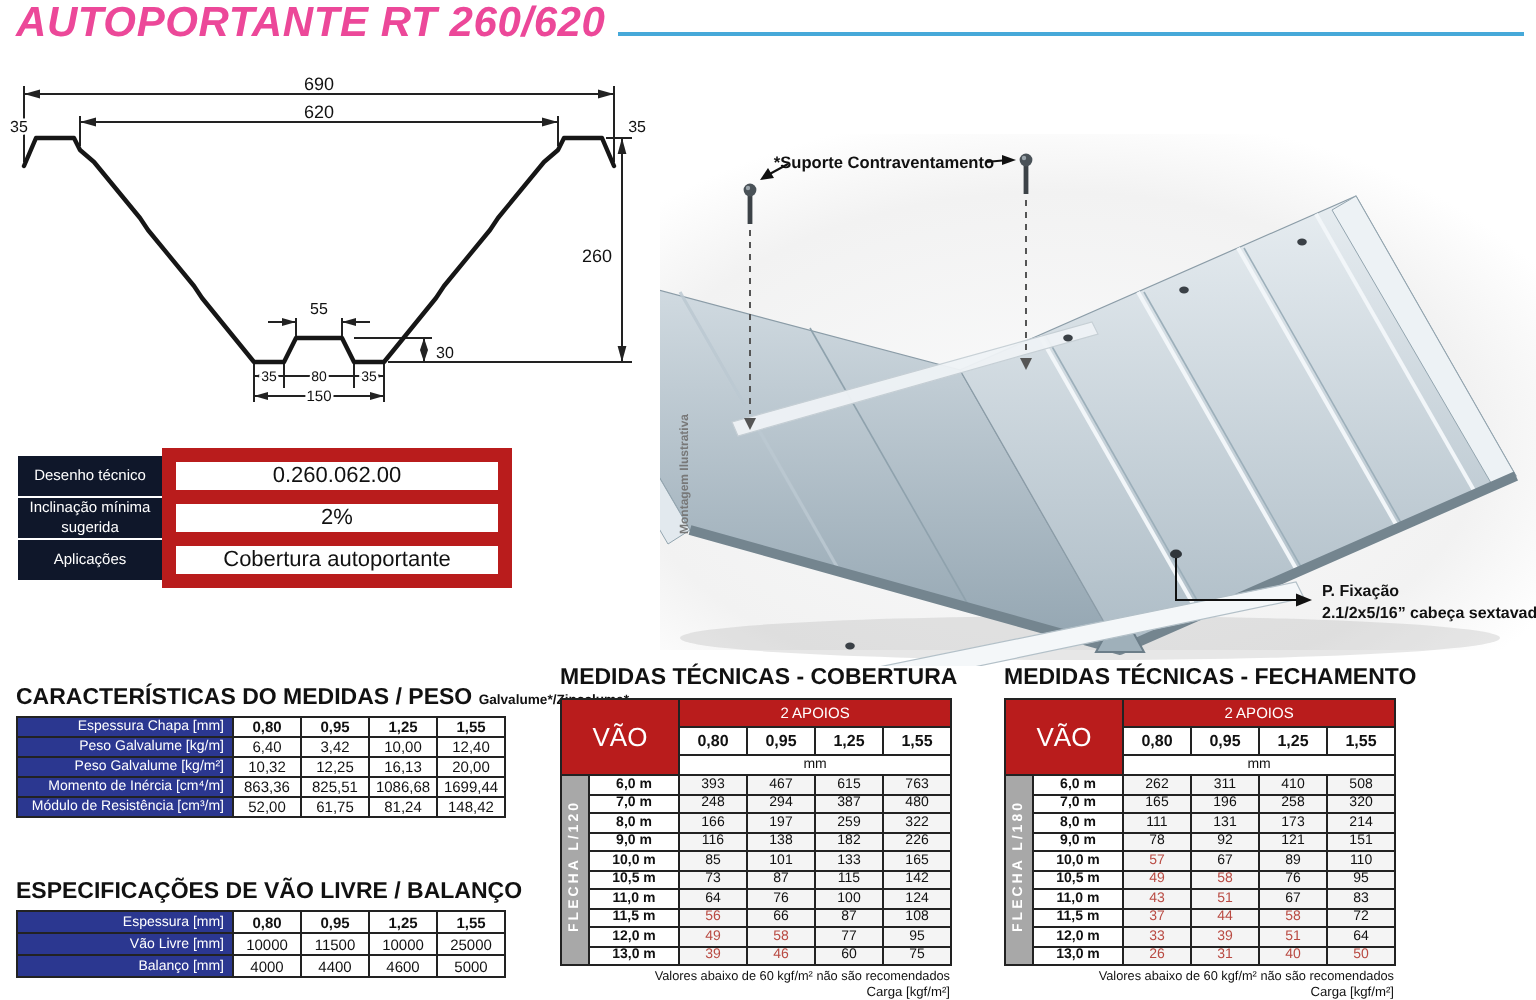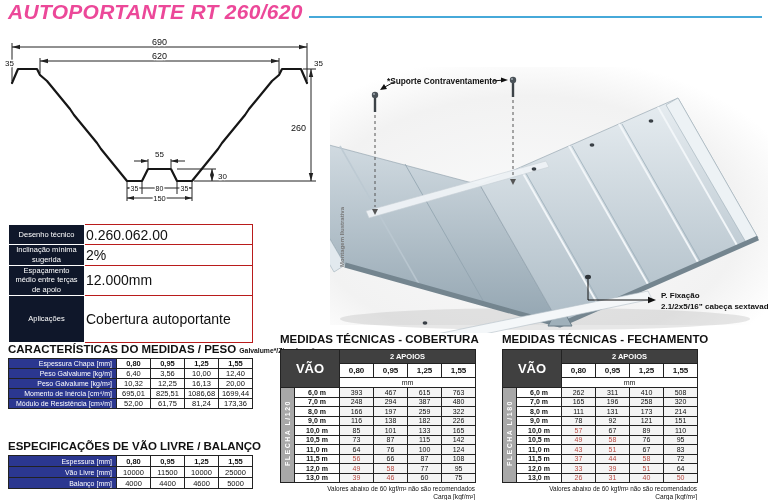--- a/index.html
+++ b/index.html
@@ -17,41 +17,41 @@
   .dims text{fill:#111;paint-order:stroke;stroke:#fff;stroke-width:2.5px}
   .prof{fill:none;stroke:#161616;stroke-width:2.2;stroke-linejoin:round;stroke-linecap:round}
 
   table{border-collapse:collapse;table-layout:fixed}
   .info{position:absolute;left:8px;top:224px;width:244px;border:1px solid #333}
   .info td{overflow:hidden}
   .info tr{height:20px}
   .info tr:nth-child(4){height:47px}
   .ilbl{background:#0f172a;color:#fff;font-size:7.5px;text-align:center;vertical-align:middle;
         border:1px solid #fff;line-height:1.3;padding:0 5px}
-  .ival{background:#fff;font-size:14px;text-align:left;vertical-align:middle;border:1px solid #b91c1c}
+  .ival{background:#fff;font-size:11px;text-align:center;vertical-align:middle;border:7px solid #b91c1c}
 
   .sec{position:absolute;left:8px}
   .chars-sec{top:343px}.spec-sec{top:440px}
   .sec-title{font-size:11.5px;font-weight:bold;white-space:nowrap}
   .sec-title .sub{font-size:6.8px}
   table.grid{width:244px;margin-top:3px;border:1px solid #111}
   .grid td{border:1px solid #222;text-align:center;vertical-align:middle;overflow:hidden;white-space:nowrap;padding:0}
   .grid tr{height:10px}
   .spec tr{height:11px}
   .grid .lbl{background:#2b3790;color:#fff;font-size:7px;text-align:right;padding-right:4px}
   .grid .v{font-size:7.5px;background:#fff}
   .grid .b{font-weight:bold}
 
   .med-block{position:absolute;top:333px;width:195px}
   .med-0{left:280px}.med-1{left:502px}
   .med-title{font-size:11.5px;font-weight:bold;white-space:nowrap;margin:0 0 4px 0}
   table.med{width:195px;border:1.5px solid #111}
   .med td{border:1px solid #222;text-align:center;vertical-align:middle;overflow:hidden;white-space:nowrap;padding:0}
   .med tr{height:9.5px}
-  .vao,.apoios{background:#404040;color:#fff;font-weight:bold}
+  .vao,.apoios{background:#b91c1c;color:#fff;font-weight:normal}
   .vao{font-size:13px}
   .apoios{font-size:7.5px;height:13px}
   .thk{font-size:8px;font-weight:bold;height:13px;background:#fff}
   .mmrow{font-size:7px;height:9px;background:#fff}
   .rowlbl{font-size:7px;font-weight:bold;background:#fff}
   .val{font-size:7px;background:#f4f4f4}
   .red{color:#b94a42}
   .flecha{background:#a8a8a8}
   .vert{display:inline-block;writing-mode:vertical-rl;transform:rotate(180deg);color:#fff;
         font-weight:bold;font-size:7px;letter-spacing:1.5px}
@@ -215,24 +215,20 @@
     <tbody>
         <tr>
           <td class="ilbl">Desenho técnico</td>
           <td class="ival">0.260.062.00</td>
         </tr>
         <tr>
           <td class="ilbl">Inclinação mínima sugerida</td>
           <td class="ival">2%</td>
         </tr>
         <tr>
-          <td class="ilbl">Espaçamento médio entre terças de apoio</td>
-          <td class="ival">12.000mm</td>
-        </tr>
-        <tr>
           <td class="ilbl">Aplicações</td>
           <td class="ival">Cobertura autoportante</td>
         </tr>
       </tbody>
   </table>
 
   <div class="sec chars-sec">
     <div class="sec-title">
       <span>CARACTERÍSTICAS DO MEDIDAS / PESO</span>
       <span class="sub">Galvalume*/Zincalume*</span>
@@ -249,44 +245,44 @@
           <tr>
             <td class="lbl">Espessura Chapa [mm]</td>
             <td class="v b">0,80</td>
             <td class="v b">0,95</td>
             <td class="v b">1,25</td>
             <td class="v b">1,55</td>
           </tr>
           <tr>
             <td class="lbl">Peso Galvalume [kg/m]</td>
             <td class="v">6,40</td>
-            <td class="v">3,56</td>
+            <td class="v">3,42</td>
             <td class="v">10,00</td>
             <td class="v">12,40</td>
           </tr>
           <tr>
             <td class="lbl">Peso Galvalume [kg/m²]</td>
             <td class="v">10,32</td>
             <td class="v">12,25</td>
             <td class="v">16,13</td>
             <td class="v">20,00</td>
           </tr>
           <tr>
             <td class="lbl">Momento de Inércia [cm⁴/m]</td>
-            <td class="v">695,01</td>
+            <td class="v">863,36</td>
             <td class="v">825,51</td>
             <td class="v">1086,68</td>
             <td class="v">1699,44</td>
           </tr>
           <tr>
             <td class="lbl">Módulo de Resistência [cm³/m]</td>
             <td class="v">52,00</td>
             <td class="v">61,75</td>
             <td class="v">81,24</td>
-            <td class="v">173,36</td>
+            <td class="v">148,42</td>
           </tr>
         </tbody>
     </table>
   </div>
 
   <div class="sec spec-sec">
     <div class="sec-title">ESPECIFICAÇÕES DE VÃO LIVRE / BALANÇO</div>
     <table class="grid spec">
       <colgroup>
           <col style="width:108px">

